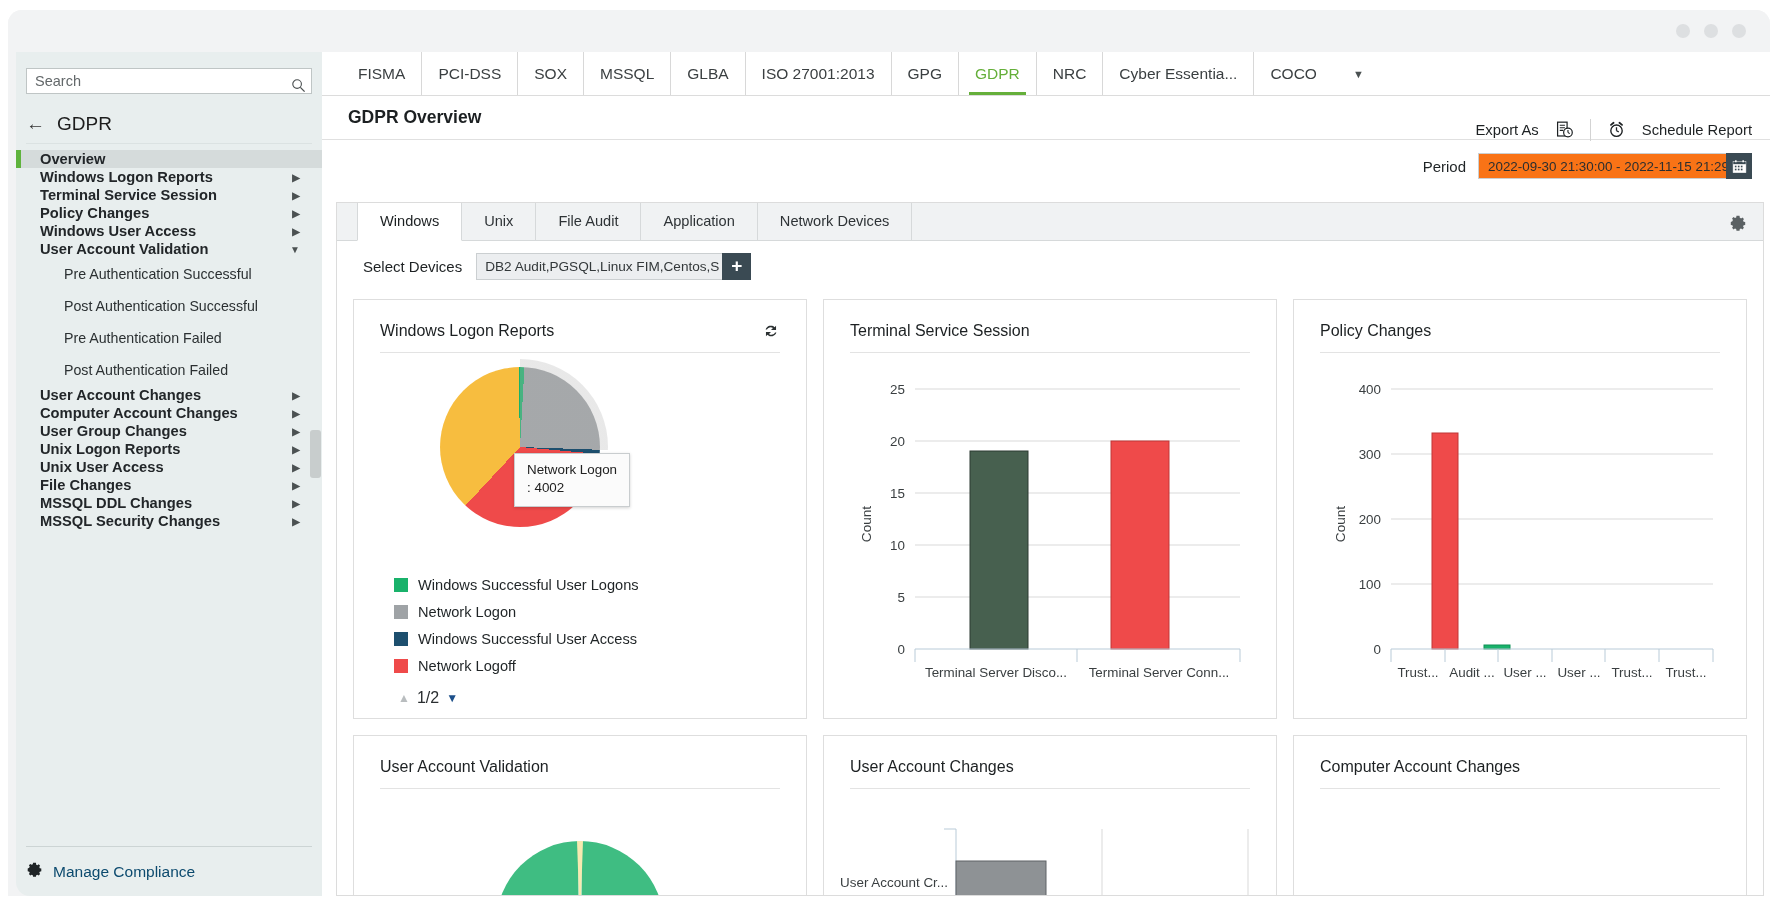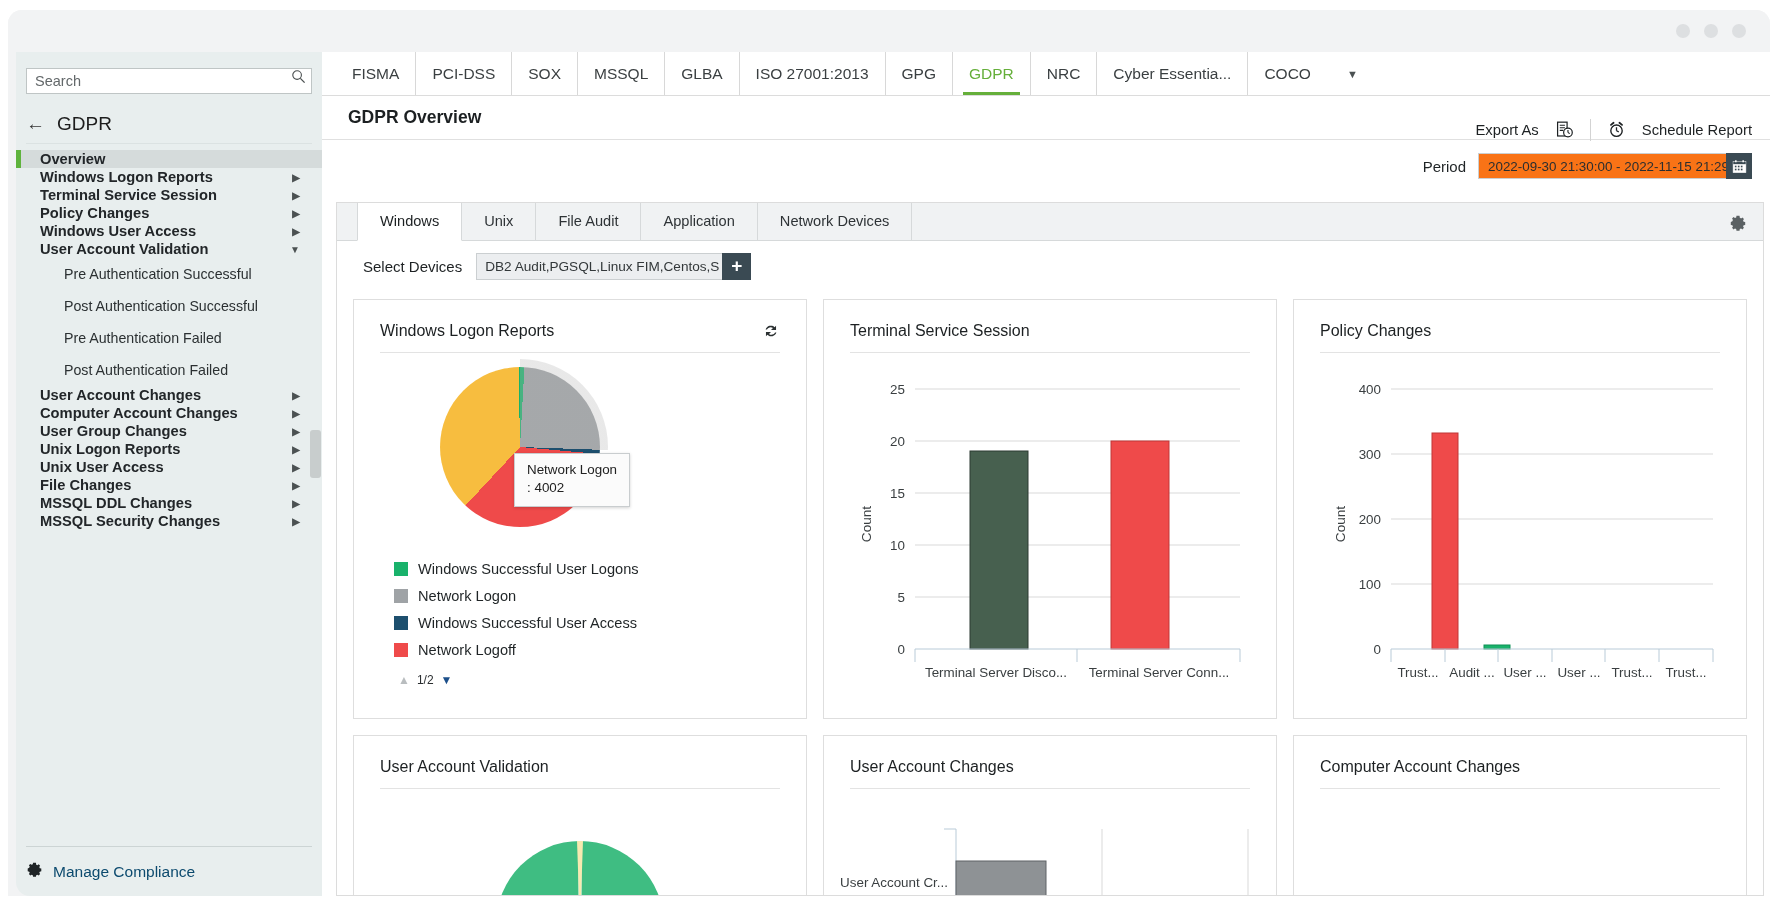--- a/index.html
+++ b/index.html
@@ -36,21 +36,21 @@
     position: absolute; left: 8px; top: 42px;
     width: 306px; height: 844px;
     background: #e8eeee;
     border-radius: 0 0 0 14px;
   }
   .search-wrap {
     position: absolute; left: 10px; top: 16px;
     width: 286px; height: 26px;
     background: #ffffff;
     border: 1px solid #bfc5c5;
-    display: flex; align-items: flex-start;
+    display: flex; align-items: flex-end;
   }
   .search-input {
     border: none; outline: none; background: transparent;
     font-family: "Liberation Sans", sans-serif;
     font-size: 14.5px; color: #4a4f50;
     padding-left: 8px; flex: 1; height: 100%;
   }
   .search-input::placeholder { color: #63686a; }
   .search-icon { width: 26px; display:flex; align-items:center; justify-content:center; color:#4a4f50; }
 
@@ -100,21 +100,21 @@
   
   .main {
     position: absolute; left: 314px; top: 42px;
     width: 1456px; height: 844px;
     background: #ffffff;
   }
   .toptabs {
     position: relative; height: 44px; width: 100%;
     border-bottom: 1px solid #dcdcdc;
     display: flex; align-items: center;
-    padding-left: 14px;
+    padding-left: 20px;
   }
   .toptab {
     position: relative;
     padding: 0 16px; height: 43px;
     display: flex; align-items: center;
     font-size: 15.5px; color: #3a3f41;
     cursor: pointer;
     border-right: 1px solid #d8d8d8;
   }
   .toptab.sel { color: #65af3a; }
@@ -255,28 +255,28 @@
     background: conic-gradient(rgba(180,180,180,0.30) 3.2deg 92deg, rgba(255,255,255,0) 92deg 363deg);
   }
   .tooltip {
     position: absolute; left: 160px; top: 100px;
     background: #fbfbfb; border: 1px solid #c9cdcf;
     padding: 7px 12px 9px 12px;
     font-size: 13.4px; color: #222; line-height: 1.35;
     box-shadow: 0 1px 3px rgba(0,0,0,0.18);
     white-space: nowrap;
   }
-  .legend { margin: 2px 0 0 40px; }
+  .legend { margin: 18px 0 0 40px; }
   .legend-item { display: flex; align-items: center; gap: 10px; height: 27px; }
   .legend-swatch { width: 14px; height: 14px; }
   .legend-label { font-size: 14.6px; color: #1f2426; }
   .pager { display: flex; align-items: center; gap: 7px; margin: 10px 0 0 44px; }
   .pager-up { color: #b9bdbf; font-size: 12px; cursor: pointer; }
   .pager-down { color: #1c4f8a; font-size: 12px; cursor: pointer; }
-  .pager-text { font-size: 12px; color: #2a2e30; }
+  .pager-text { font-size: 16px; color: #2a2e30; }
 
   
   .chart-svg { display: block; margin: 6px auto 0 auto; }
   .axis-label { font-size: 13.6px; fill: #3a3f41; font-family: "Liberation Sans", sans-serif; }
   .tick-label { font-size: 13.4px; fill: #3a3f41; font-family: "Liberation Sans", sans-serif; }
   .grid-line { stroke: #d9d9d9; stroke-width: 1; }
   .axis-line { stroke: #b9cbd8; stroke-width: 1; }
 
   .half-card { height: 232px; overflow: hidden; }
 </style>

